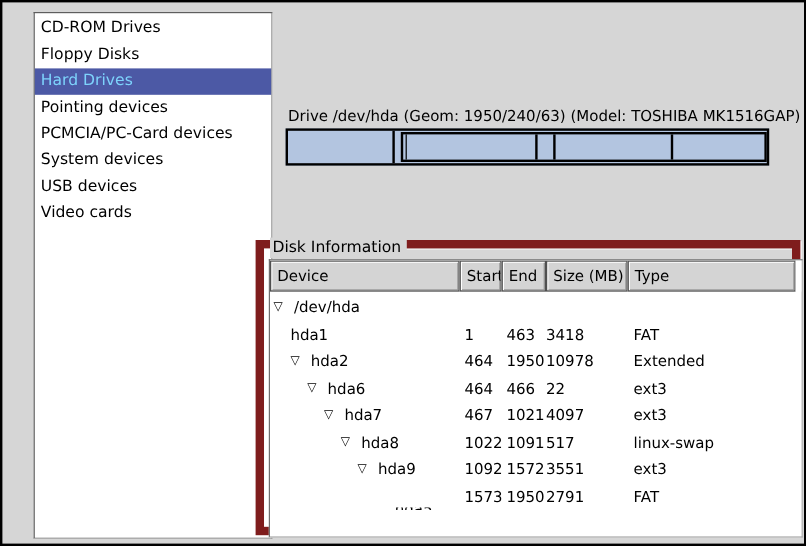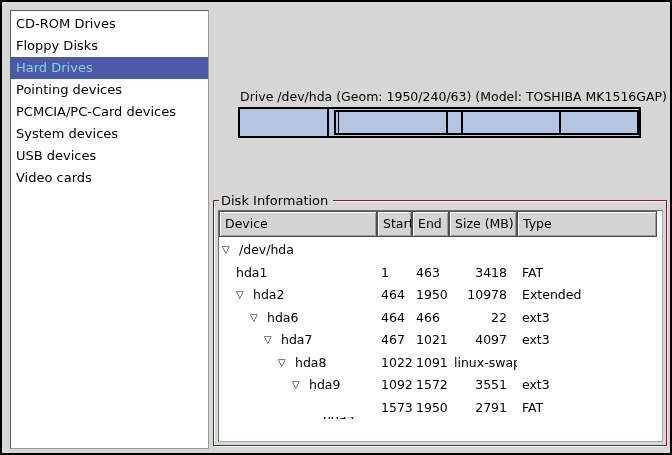--- a/index.html
+++ b/index.html
@@ -11,21 +11,21 @@
     width: 672px; height: 455px;
     background: #d6d6d6;
     border: 2px solid #000;
     color: #000;
     overflow: hidden;
   }
 
   
   .sidebar {
     position: absolute;
-    left: 8px; top: 8px;
+    left: 26px; top: 8px;
     width: 199px; height: 439px;
     background: #fff;
     border: 1px solid #9a9a9a;
     border-top-color: #5e5e5e;
     border-left-color: #5e5e5e;
     padding-top: 2px;
   }
   .sidebar-item {
     height: 22px; line-height: 22px;
     padding-left: 5px;
@@ -64,21 +64,21 @@
   .ext-div.sliver { left: 2px; width: 1px; }
   .ext-div.d1 { left: 36.6%; }
   .ext-div.d2 { left: 41.4%; }
   .ext-div.d3 { left: 74.0%; }
 
   
   .groupbox {
     position: absolute;
     left: 211px; top: 198px;
     width: 454px; height: 246px;
-    border: 1px solid #7f1d1d;
+    border: 7px solid #7f1d1d;
     box-shadow: inset 1px 1px 0 #fdfdfd, 1px 1px 0 #fdfdfd;
   }
   .group-legend {
     position: absolute;
     top: -9px; left: 5px;
     background: #d6d6d6;
     padding: 0 5px 0 2px;
     font-size: 13px; line-height: 17px;
   }
 
@@ -106,21 +106,21 @@
     padding-left: 5px;
     white-space: nowrap; overflow: hidden;
     cursor: default;
   }
   .th-filler { background: #fff; }
   .tbody { padding-top: 2px; }
   .trow { height: 22.5px; line-height: 22.5px; font-size: 12.5px; }
   .cell { white-space: nowrap; overflow: hidden; }
   .c-dev { display: flex; align-items: center; }
   .c-start, .c-end { padding-left: 4px; }
-  .c-size { text-align: right; padding-right: 10px; }
+  .c-size { padding-right: 10px; }
   .c-type { padding-left: 5px; }
   .expander {
     flex: 0 0 17px; width: 17px;
     font-size: 10px; line-height: 22px;
     cursor: default;
   }
   .exp-spacer { flex: 0 0 0px; }
   .lvl-0 { padding-left: 3px; }
   .lvl-1 { padding-left: 17px; }
   .lvl-2 { padding-left: 31px; }
@@ -233,20 +233,21 @@
           <div class="cell"></div>
         </div>
 
         <div class="grid-row trow">
           <div class="cell c-dev lvl-4">
             <span class="expander">▽</span>
             <span>hda8</span>
           </div>
           <div class="cell c-start">1022</div>
           <div class="cell c-end">1091</div>
+          <div class="cell c-size">517</div>
           <div class="cell c-type">linux-swap</div>
           <div class="cell"></div>
         </div>
 
         <div class="grid-row trow">
           <div class="cell c-dev lvl-5">
             <span class="expander">▽</span>
             <span>hda9</span>
           </div>
           <div class="cell c-start">1092</div>

